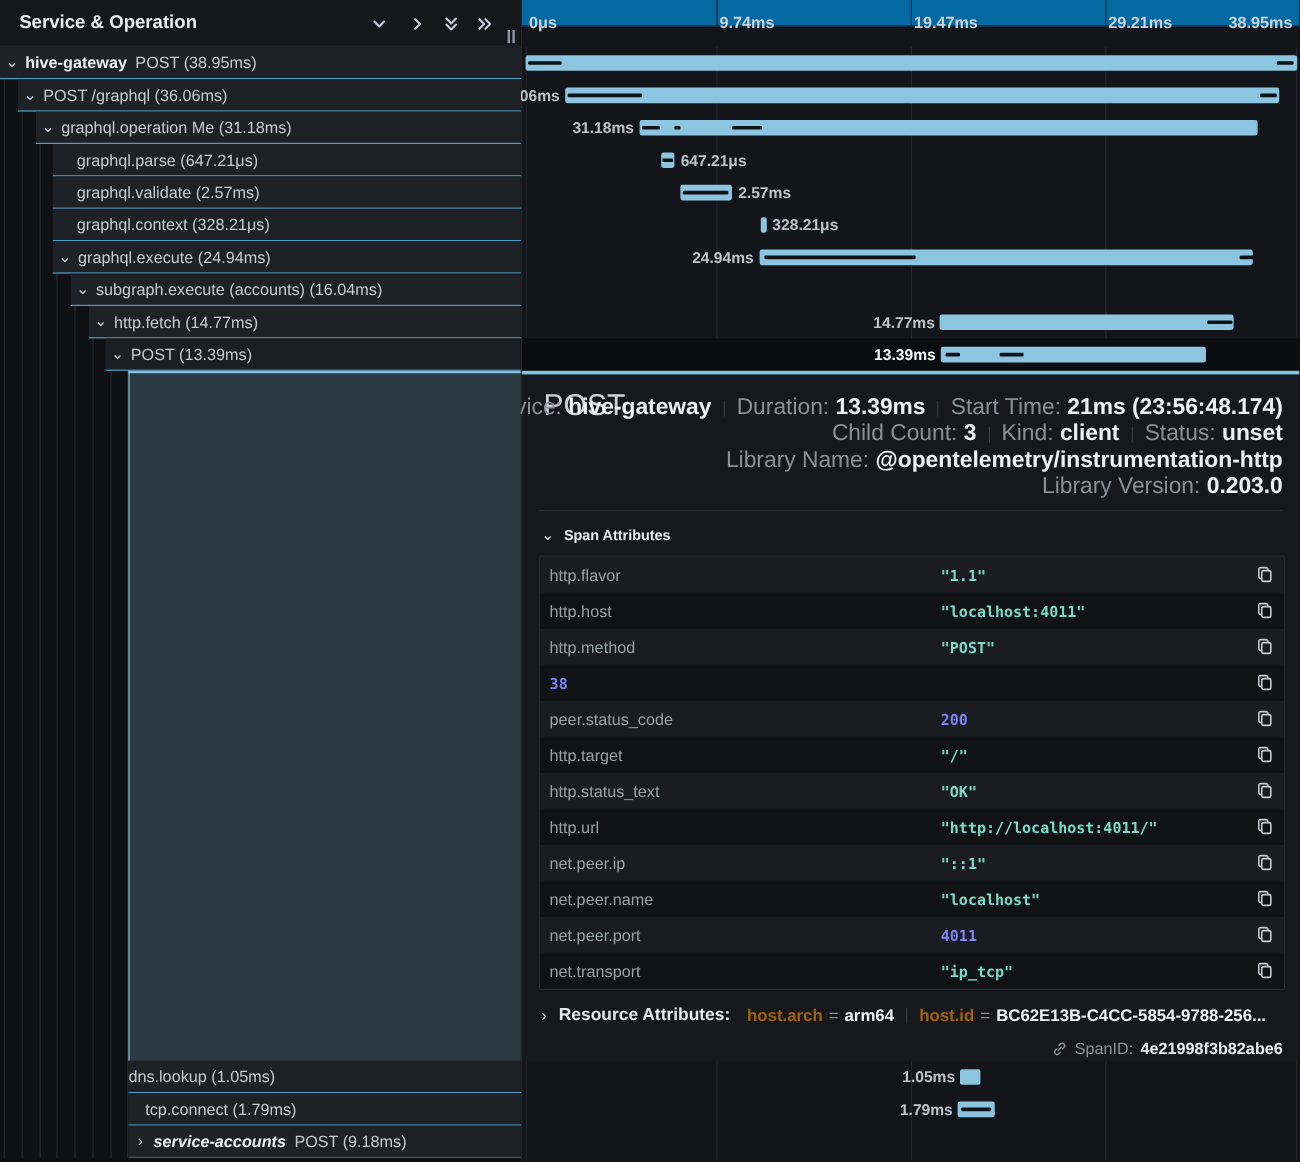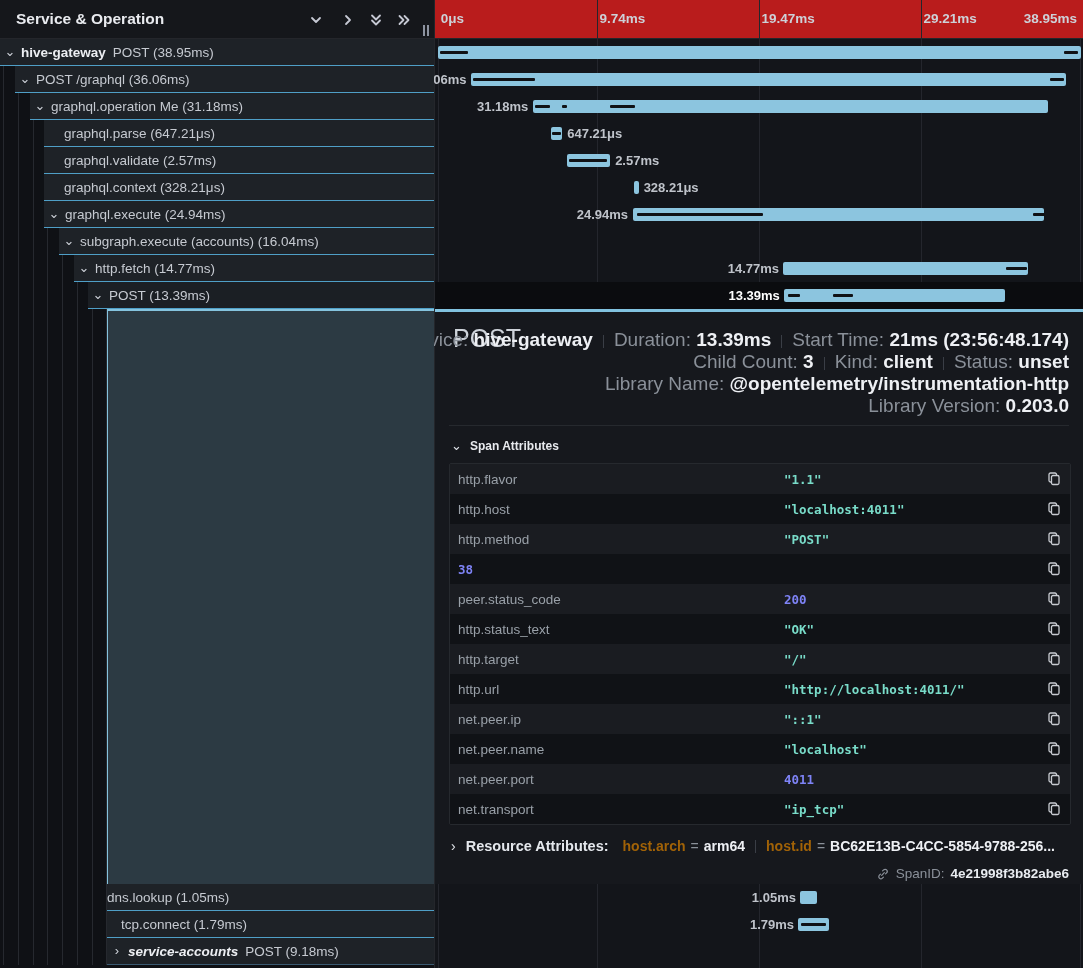--- a/index.html
+++ b/index.html
@@ -21,21 +21,21 @@
   .trow.sel{background:#1b1f24;}
   .chev{width:12px;margin-left:4px;margin-right:5px;font-size:13px;color:#cfd3da;line-height:10px;text-align:center;}
   .tname{font-size:13.5px;color:#c6cad1;}
   .tsvc{font-size:13.5px;font-weight:bold;color:#eceef2;margin-right:7px;}
   .tsvc.it{font-style:italic;}
   .lblock{position:absolute;left:107px;top:309px;width:327px;height:575px;background:#2c3a43;
           border-top:2px solid #85c3de;border-left:1px solid #85c3de;box-sizing:border-box;z-index:2;}
   
   .right{position:absolute;left:434px;top:0;width:649px;height:100%;background:#13151a;
          border-left:1px solid #24262b;box-sizing:border-box;}
-  .ruler{position:absolute;left:0;top:0;width:100%;height:39px;background:#b91c1c;
+  .ruler{position:absolute;left:0;top:0;width:100%;height:22px;background:#0369a1;
          border-bottom:1px solid #24262b;box-sizing:border-box;}
   .tick{position:absolute;top:11px;font-size:13.5px;font-weight:600;color:#cdd1d8;white-space:nowrap;}
   .gline{position:absolute;top:0;bottom:0;width:1px;background:#24262d;}
   .tl-top{position:absolute;left:0;top:39px;width:100%;height:270px;}
   .tl-bot{position:absolute;left:0;top:884px;width:100%;height:84px;}
   .tl-row{position:absolute;left:0;width:100%;height:27px;}
   .tl-row.sel{background:#0b0c0f;}
   .bar{position:absolute;top:7px;height:13px;border-radius:2px;background:#8cc5df;cursor:pointer;}
   .inset{position:absolute;top:12px;height:3px;background:#101216;border-radius:1px;z-index:2;}
   .inset.band{top:11px;height:5px;}
@@ -299,30 +299,30 @@
         </div>
         <div class="arow">
           <span class="akey">peer.status_code</span>
           <span class="aval num">200</span>
           <span class="copybtn"><svg width="16" height="16" viewBox="0 0 16 16">
                 <rect x="5.5" y="4.5" width="7.5" height="9" rx="1.5"></rect>
                 <path d="M10.5 4.5v-1a1.5 1.5 0 0 0-1.5-1.5H4.5A1.5 1.5 0 0 0 3 3.5v6A1.5 1.5 0 0 0 4.5 11h1"></path>
               </svg></span>
         </div>
         <div class="arow">
+          <span class="akey">http.target</span>
+          <span class="aval str">"/"</span>
+          <span class="copybtn"><svg width="16" height="16" viewBox="0 0 16 16">
+                <rect x="5.5" y="4.5" width="7.5" height="9" rx="1.5"></rect>
+                <path d="M10.5 4.5v-1a1.5 1.5 0 0 0-1.5-1.5H4.5A1.5 1.5 0 0 0 3 3.5v6A1.5 1.5 0 0 0 4.5 11h1"></path>
+              </svg></span>
+        </div>
+        <div class="arow">
           <span class="akey">http.status_text</span>
           <span class="aval str">"OK"</span>
-          <span class="copybtn"><svg width="16" height="16" viewBox="0 0 16 16">
-                <rect x="5.5" y="4.5" width="7.5" height="9" rx="1.5"></rect>
-                <path d="M10.5 4.5v-1a1.5 1.5 0 0 0-1.5-1.5H4.5A1.5 1.5 0 0 0 3 3.5v6A1.5 1.5 0 0 0 4.5 11h1"></path>
-              </svg></span>
-        </div>
-        <div class="arow">
-          <span class="akey">http.target</span>
-          <span class="aval str">"/"</span>
           <span class="copybtn"><svg width="16" height="16" viewBox="0 0 16 16">
                 <rect x="5.5" y="4.5" width="7.5" height="9" rx="1.5"></rect>
                 <path d="M10.5 4.5v-1a1.5 1.5 0 0 0-1.5-1.5H4.5A1.5 1.5 0 0 0 3 3.5v6A1.5 1.5 0 0 0 4.5 11h1"></path>
               </svg></span>
         </div>
         <div class="arow">
           <span class="akey">http.url</span>
           <span class="aval str">"http://localhost:4011/"</span>
           <span class="copybtn"><svg width="16" height="16" viewBox="0 0 16 16">
                 <rect x="5.5" y="4.5" width="7.5" height="9" rx="1.5"></rect>

